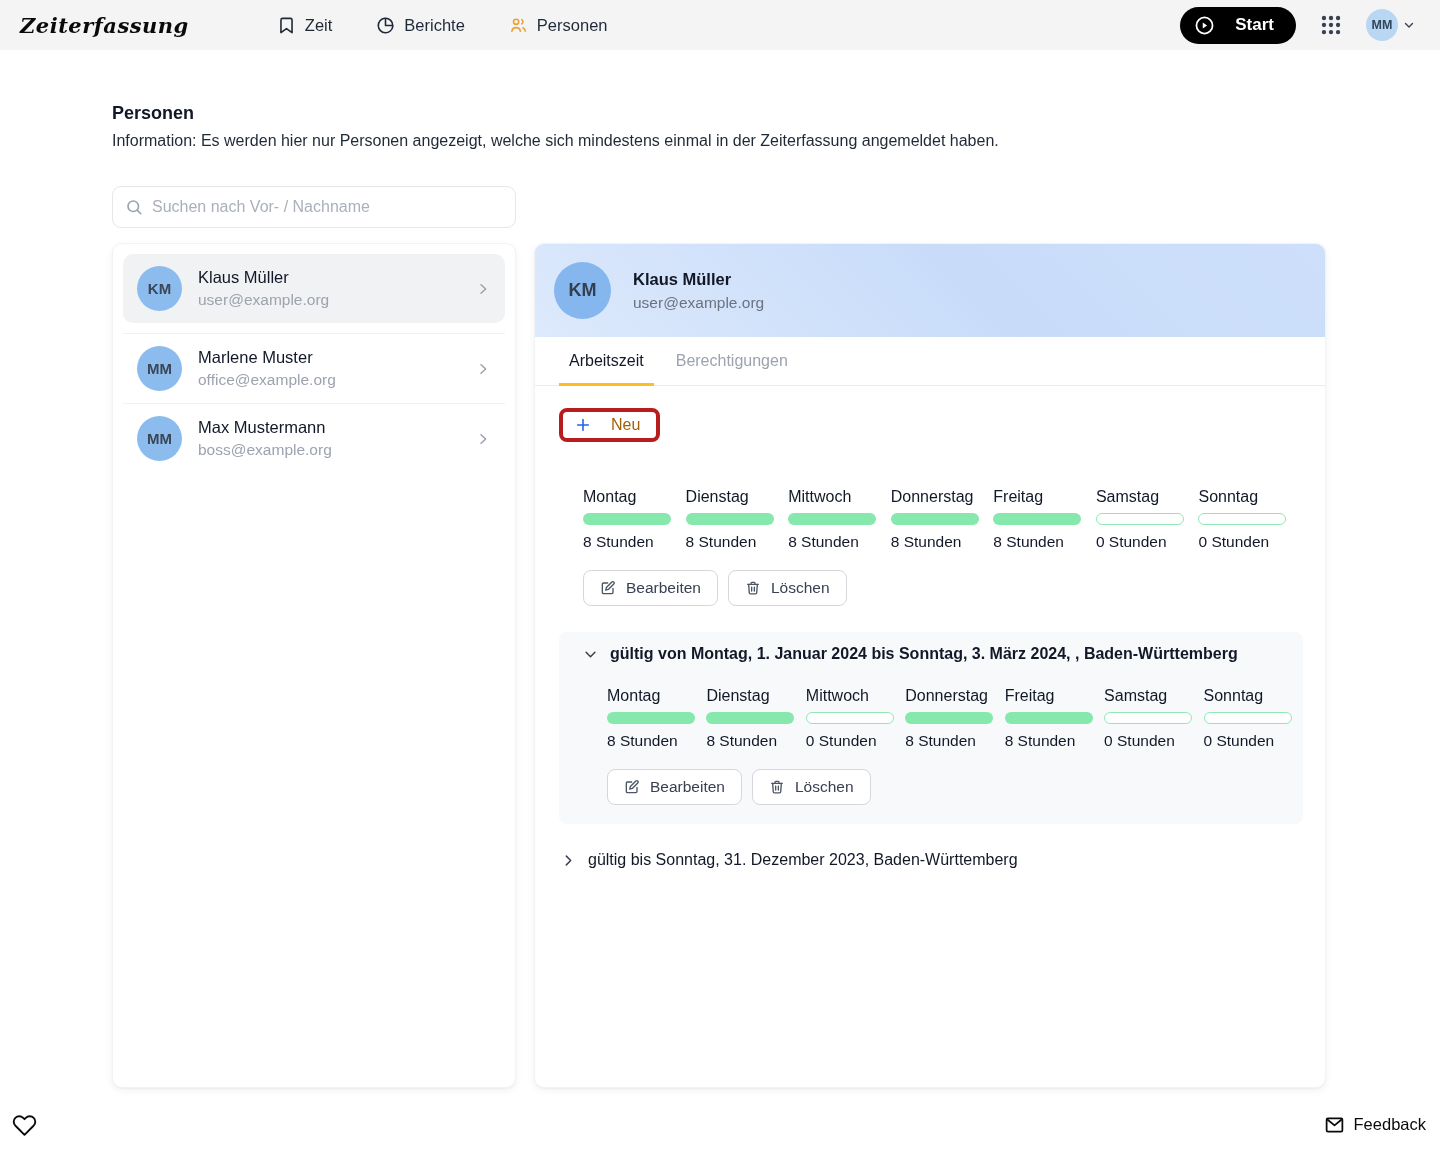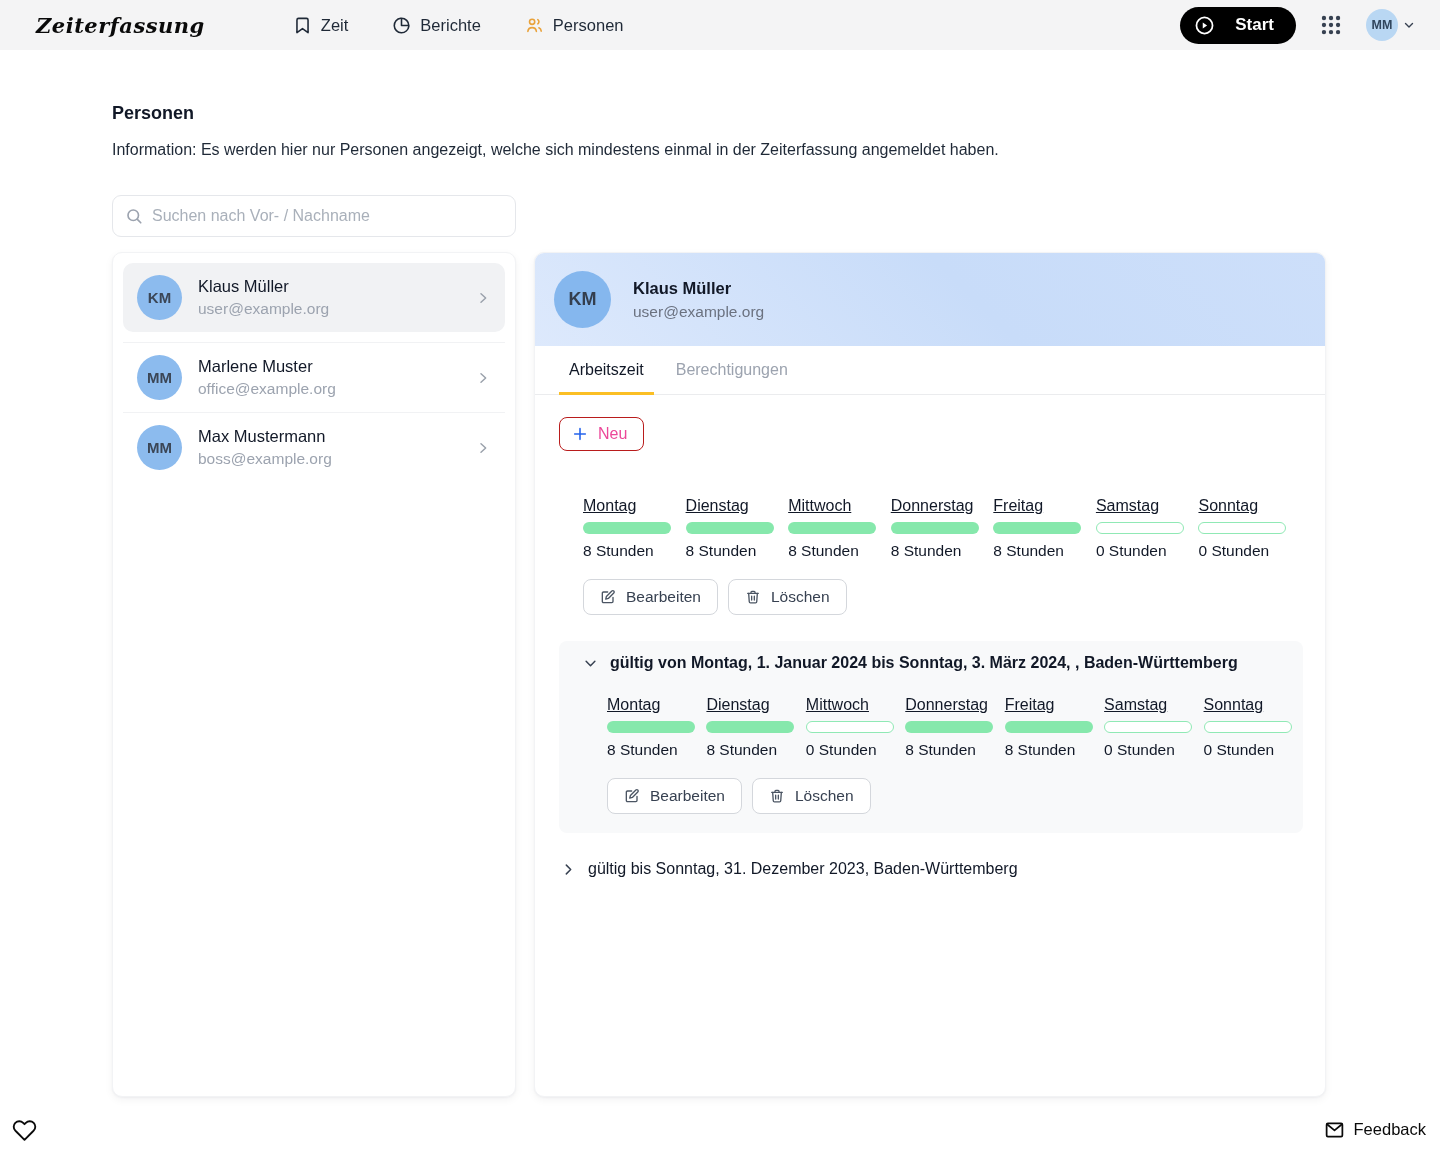--- a/index.html
+++ b/index.html
@@ -11,21 +11,21 @@
     color: #111827;
     display: flex;
     flex-direction: column;
   }
   
   .navbar {
     height: 50px;
     background: #f4f4f5;
     display: flex;
     align-items: center;
-    padding: 0 24px 0 36px;
+    padding: 0 24px 0 20px;
   }
   .logo {
     font-family: "DejaVu Serif", serif;
     font-style: italic;
     font-weight: 700;
     font-size: 21px;
     letter-spacing: 0.5px;
     color: #0a0a0a;
     margin-right: 88px;
     cursor: pointer;
@@ -51,21 +51,21 @@
     width: 32px; height: 32px; border-radius: 50%;
     background: #b9d7f3; color: #31465e;
     font-size: 12.5px; font-weight: 700;
     display: flex; align-items: center; justify-content: center;
   }
   .user-menu svg { width: 14px; height: 14px; color: #374151; }
 
   
   .main { flex: 1; padding: 53px 114px 0 112px; }
   .page-title { font-size: 18px; font-weight: 700; color: #111827; }
-  .page-info { margin-top: 17px; font-size: 16px; color: #1f2937; }
+  .page-info { margin-top: 8px; font-size: 16px; color: #1f2937; }
 
   .search-box {
     margin-top: 36px; width: 404px; height: 42px;
     border: 1px solid #e5e7eb; border-radius: 9px; background: #fff;
     display: flex; align-items: center; padding: 0 12px; gap: 9px;
   }
   .search-box svg { width: 18px; height: 18px; color: #9ca3af; flex: none; }
   .search-box input {
     border: none; outline: none; flex: 1; font-size: 16px;
     font-family: inherit; color: #111827; background: transparent;
@@ -117,40 +117,40 @@
 
   .tabs { display: flex; gap: 12px; padding: 0 24px; border-bottom: 1px solid #ebecee; flex: none; }
   .tab {
     padding: 15px 10px 13px; font-size: 16px; color: #9ca3af; cursor: pointer;
     border-bottom: 3px solid transparent; margin-bottom: -1px;
   }
   .tab.active { color: #111827; font-weight: 500; border-bottom-color: #fbbf24; }
 
   .detail-body { padding: 22px 24px 0; }
   .new-btn {
-    display: flex; align-items: center; gap: 10px;
-    background: #fff; border: 1px solid #b91c1c; color: #ec4899;
+    display: flex; align-items: center; gap: 20px;
+    background: #fff; border: 4px solid #b91c1c; color: #a16207;
     border-radius: 8px; height: 34px; padding: 0 16px 0 12px;
     font-size: 16px; font-family: inherit; cursor: pointer;
   }
   .new-btn svg { width: 16px; height: 16px; }
 
   .section { margin-top: 0; }
   .section-head {
     display: flex; align-items: center; gap: 12px;
     font-size: 16px; color: #111827; cursor: pointer;
   }
   .section-head svg { width: 15px; height: 15px; color: #374151; flex: none; }
   .section-head.bold { font-weight: 700; text-align: center; }
 
   .sec1 { margin-top: 46px; }
   .sec1 .section-content { padding-left: 24px; }
   .days-row { display: flex; margin-top: 24px; }
   .day { width: 104px; }
-  .day-label { display: block; font-size: 16px; color: #111827; text-decoration: underline; }
+  .day-label { display: block; font-size: 16px; color: #111827; }
   .bar {
     display: block; width: 88px; height: 12px; border-radius: 7px; margin-top: 7px;
   }
   .bar.filled { background: #86e8ac; }
   .bar.empty { background: #fff; border: 1px solid #90e9b5; }
   .day-hours { display: block; font-size: 15.5px; color: #111827; margin-top: 8px; }
   .action-row { display: flex; gap: 10px; margin-top: 19px; }
   .action-btn {
     display: flex; align-items: center; gap: 10px;
     background: #fff; border: 1px solid #d4d7dc; border-radius: 8px;

